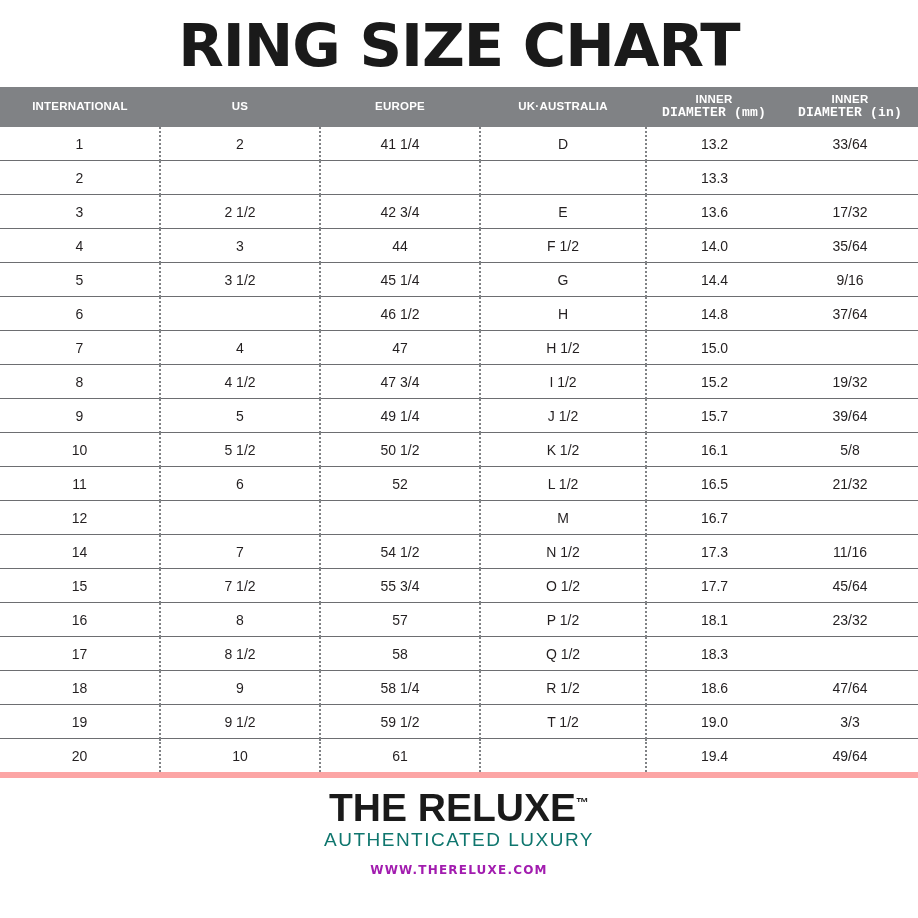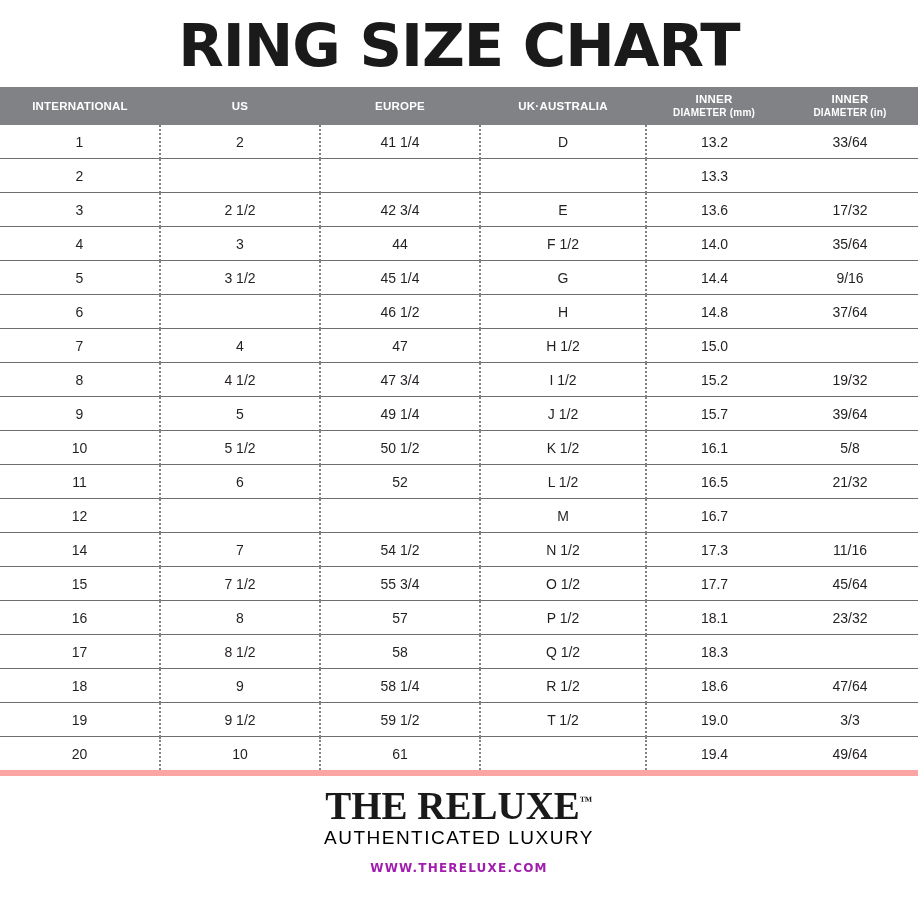--- a/index.html
+++ b/index.html
@@ -44,23 +44,24 @@
     font-size: 11.5px;
     font-weight: bold;
     letter-spacing: 0.2px;
     padding: 6px 2px;
     text-align: center;
     vertical-align: middle;
     line-height: 1.15;
     border: none;
   }
   table.chart thead th .sub {
-    font-size: 10px;
+    font-size: 13px;
     font-weight: bold;
     display: inline;
+    font-family: Liberation Mono, monospace;
   }
   table.chart tbody td {
     font-size: 14px;
     text-align: center;
     height: 33px;
     padding: 0;
     color: #231f20;
     border-bottom: 1px solid #6d6e71;
     background: #ffffff;
   }
@@ -79,40 +80,40 @@
   .col-eu { width: 160px; }
   .col-uk { width: 166px; }
   .col-mm { width: 136px; }
   .col-in { width: 136px; }
 
   .footer {
     text-align: center;
     padding-top: 10px;
   }
   .brand {
-    font-family: Liberation Serif, serif;
+    font-family: Liberation Sans, sans-serif;
     font-weight: bold;
     font-size: 39px;
     letter-spacing: 0px;
     color: #1a1a1a;
     line-height: 1;
     position: relative;
     display: inline-block;
     text-align: right;
   }
   .brand .tm {
     font-size: 13px;
     vertical-align: super;
     font-weight: bold;
   }
   .tagline {
     font-family: "Liberation Sans", sans-serif;
     font-size: 19px;
     letter-spacing: 1.5px;
-    color: #000000;
+    color: #0f766e;
     margin-top: 2px;
   }
   .weburl {
     font-family: "DejaVu Sans", sans-serif;
     font-size: 12px;
     font-weight: bold;
     letter-spacing: 1.2px;
     color: #a21caf;
     margin-top: 12px;
   }

